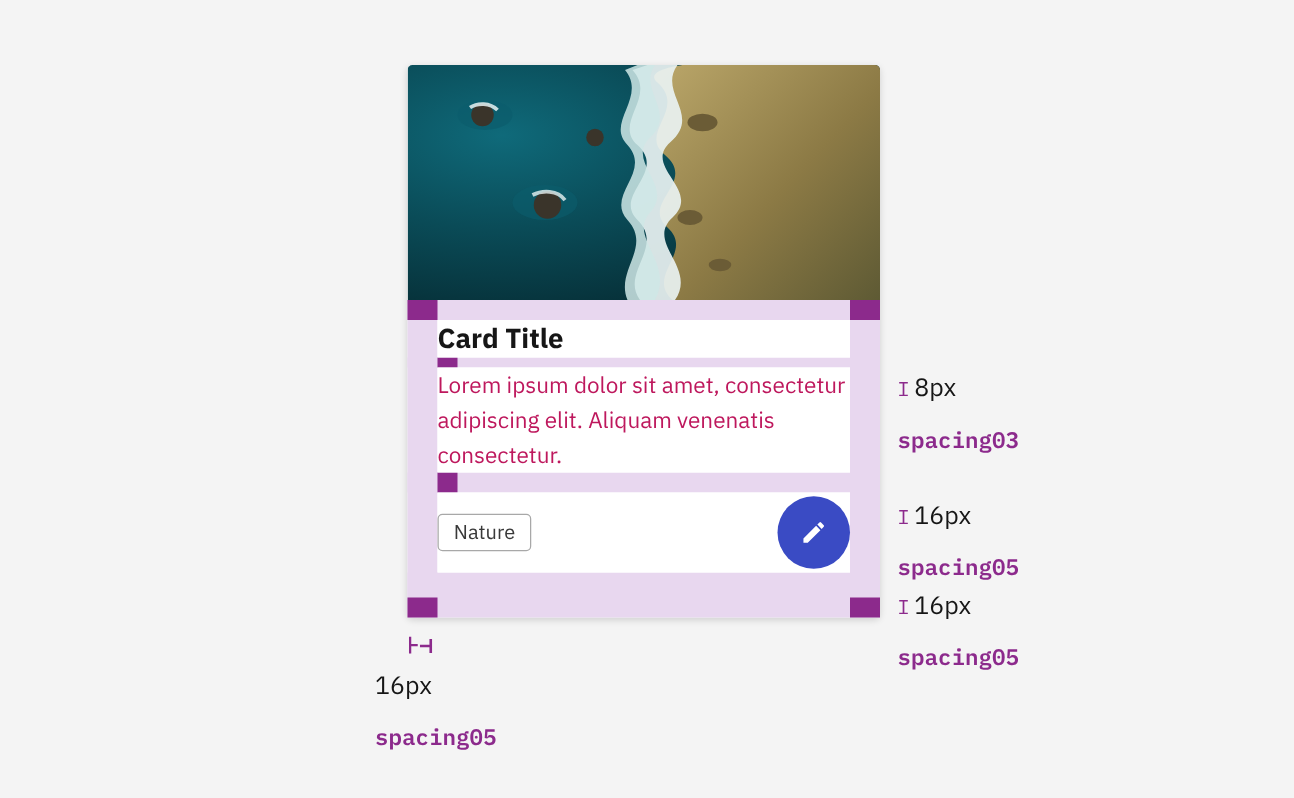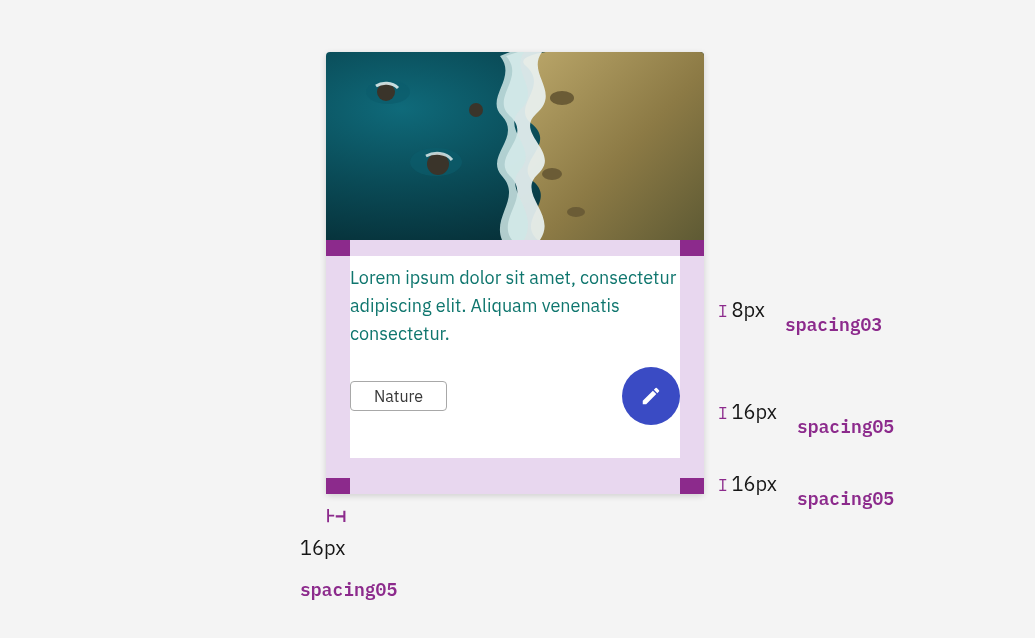--- a/index.html
+++ b/index.html
@@ -63,36 +63,36 @@
     font-weight: 700;
     color: #161616;
     background: #fff;
     line-height: 30px;
     height: 30px;
   }
   .body-text {
     margin-top: 8px;
     font-size: 18px;
     line-height: 28px;
-    color: #0f766e;
+    color: #be185d;
     background: #fff;
     height: 84px;
   }
   .footer-row {
     margin-top: 16px;
     height: 64px;
     width: 330px;
     background: #fff;
     display: flex;
     align-items: center;
     justify-content: space-between;
   }
   .tag {
     display: inline-block;
-    padding: 4px 23px;
+    padding: 4px 12px;
     border: 1px solid #a8a8a8;
     border-radius: 4px;
     font-size: 16px;
     color: #393939;
     background: #fff;
   }
   .fab {
     width: 58px;
     height: 58px;
     border-radius: 50%;
@@ -101,22 +101,22 @@
     align-items: center;
     justify-content: center;
     cursor: pointer;
   }
   .fab svg { width: 22px; height: 22px; fill: #fff; }
 
   
   .callout {
     position: absolute;
     display: flex;
-    flex-direction: row;
-    gap: 20px;
+    flex-direction: column;
+    gap: 0;
   }
   .callout .px { font-size: 20px; color: #161616; }
   .callout .tok { font-size: 18px; font-weight: 600; color: #8c2a8c; margin-top: 17px; }
   .callout-row { flex-direction: row; align-items: center; gap: 12px; }
 
   .brk { color: #8c2a8c; line-height: 1; }
 
   .c1 { left: 718px; top: 296px; }
   .c2 { left: 718px; top: 398px; }
   .c3 { left: 718px; top: 470px; }
@@ -176,20 +176,21 @@
   <div class="hl pad-bot"></div>
 
   <div class="mk mk-tl"></div>
   <div class="mk mk-tr"></div>
   <div class="mk mk-g8"></div>
   <div class="mk mk-g16"></div>
   <div class="mk mk-bl"></div>
   <div class="mk mk-br"></div>
 
   <div class="content">
+    <div class="title">Card Title</div>
     <div class="body-text">Lorem ipsum dolor sit amet, consectetur adipiscing elit. Aliquam venenatis consectetur.</div>
     <div class="footer-row">
       <span class="tag">Nature</span>
       <span class="fab">
         <svg viewBox="0 0 24 24">
           <path d="M3 17.25V21h3.75L17.81 9.94l-3.75-3.75L3 17.25zM20.71 7.04a1 1 0 0 0 0-1.41l-2.34-2.34a1 1 0 0 0-1.41 0l-1.83 1.83 3.75 3.75 1.83-1.83z"></path>
         </svg>
       </span>
     </div>
   </div>

